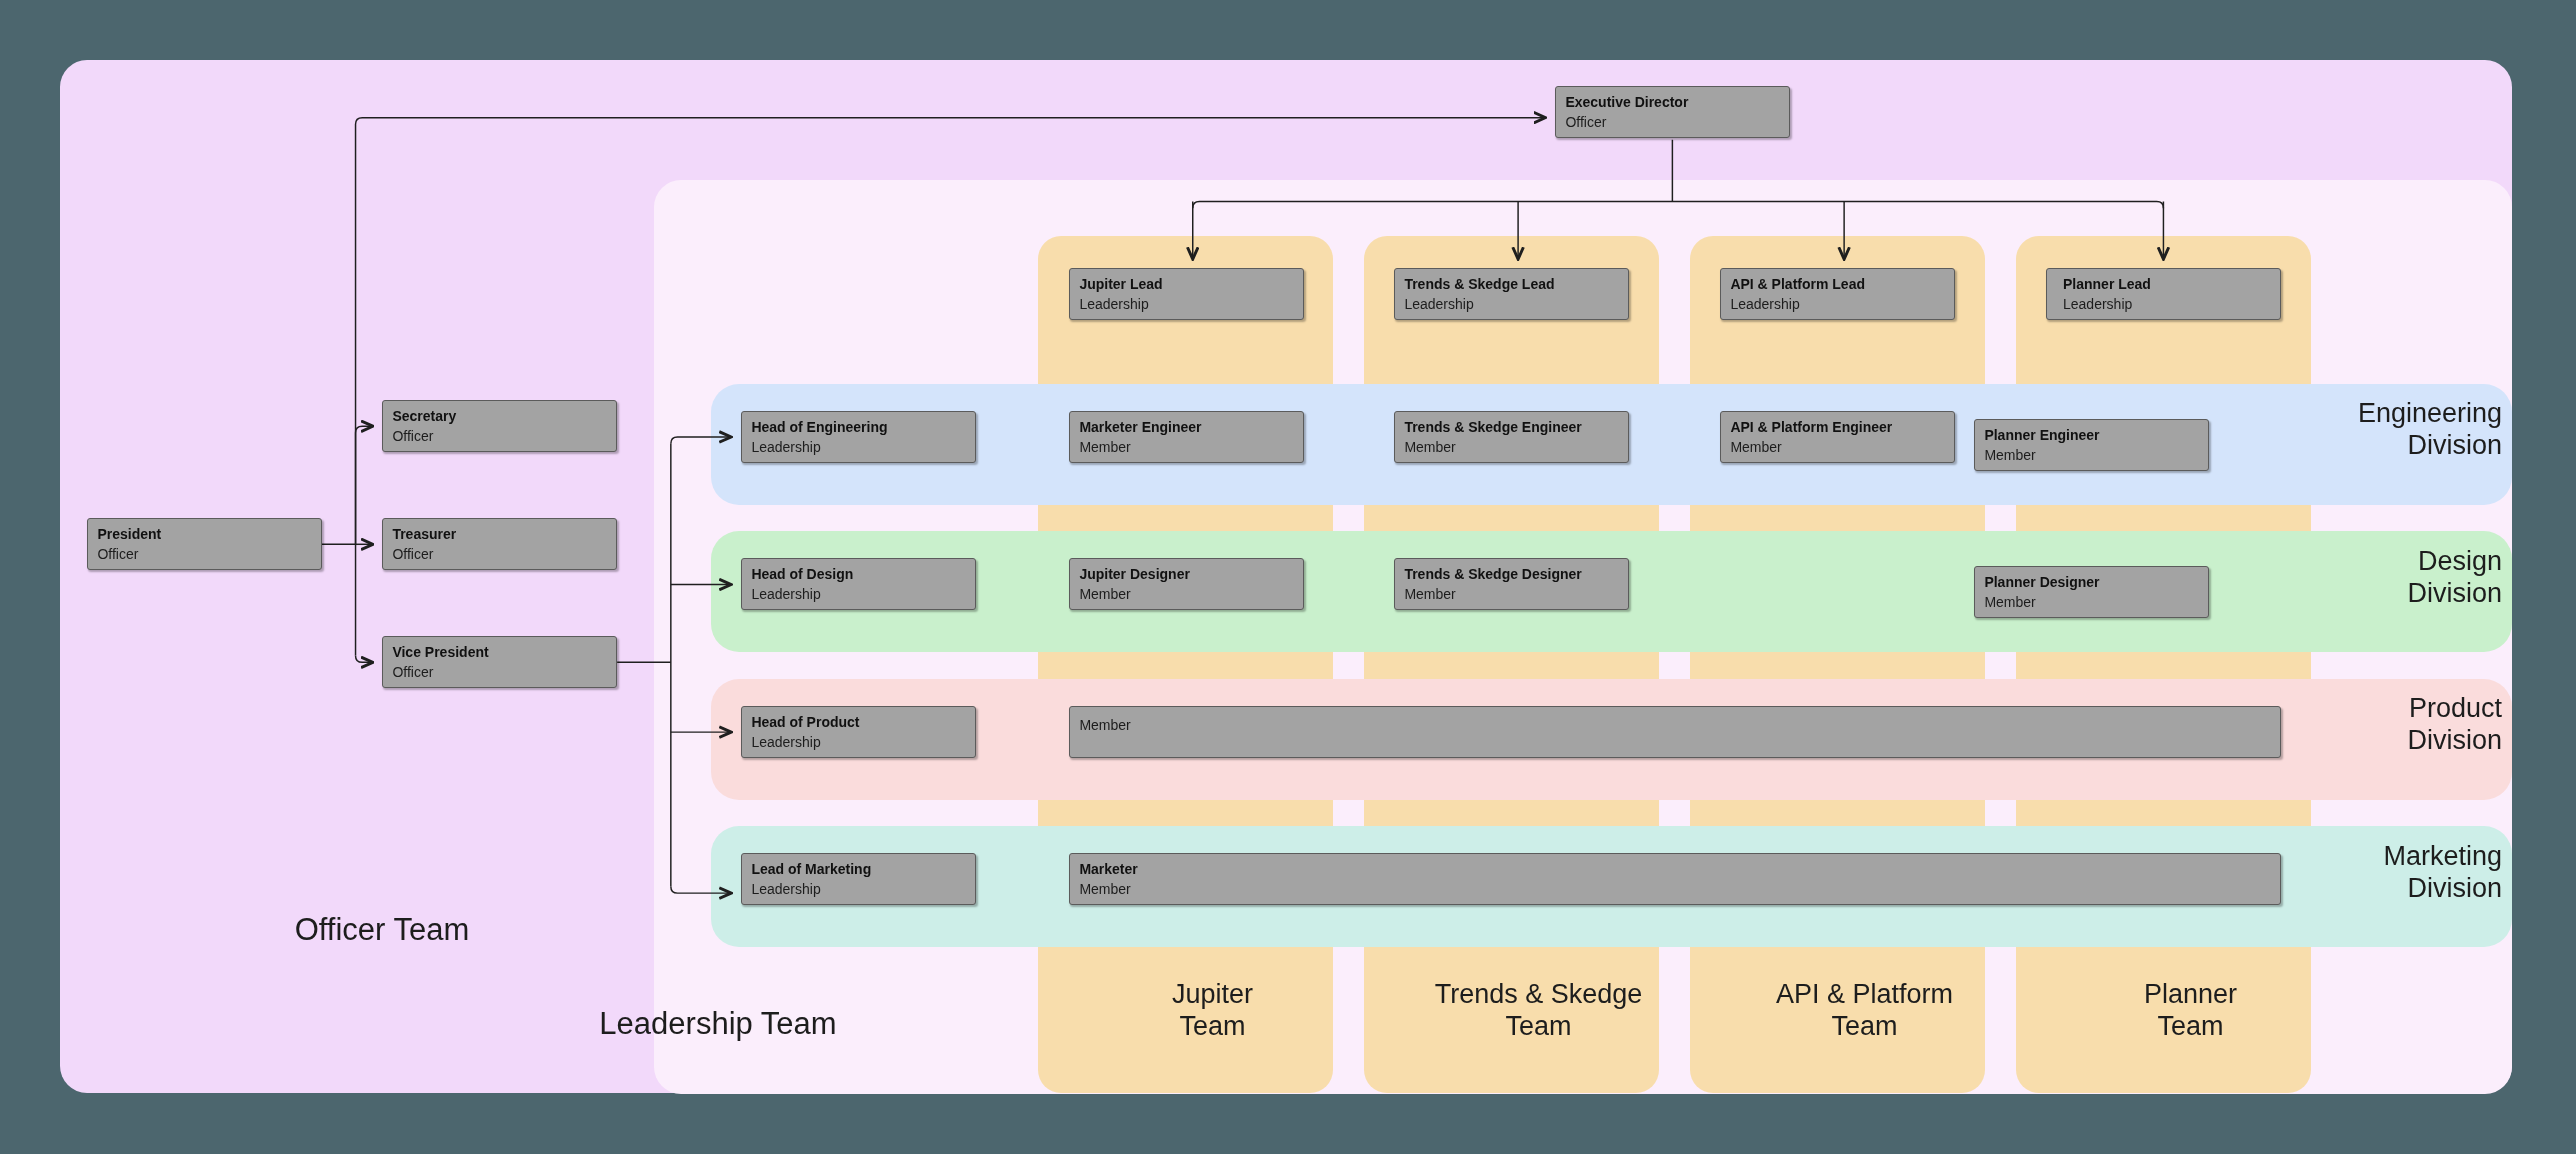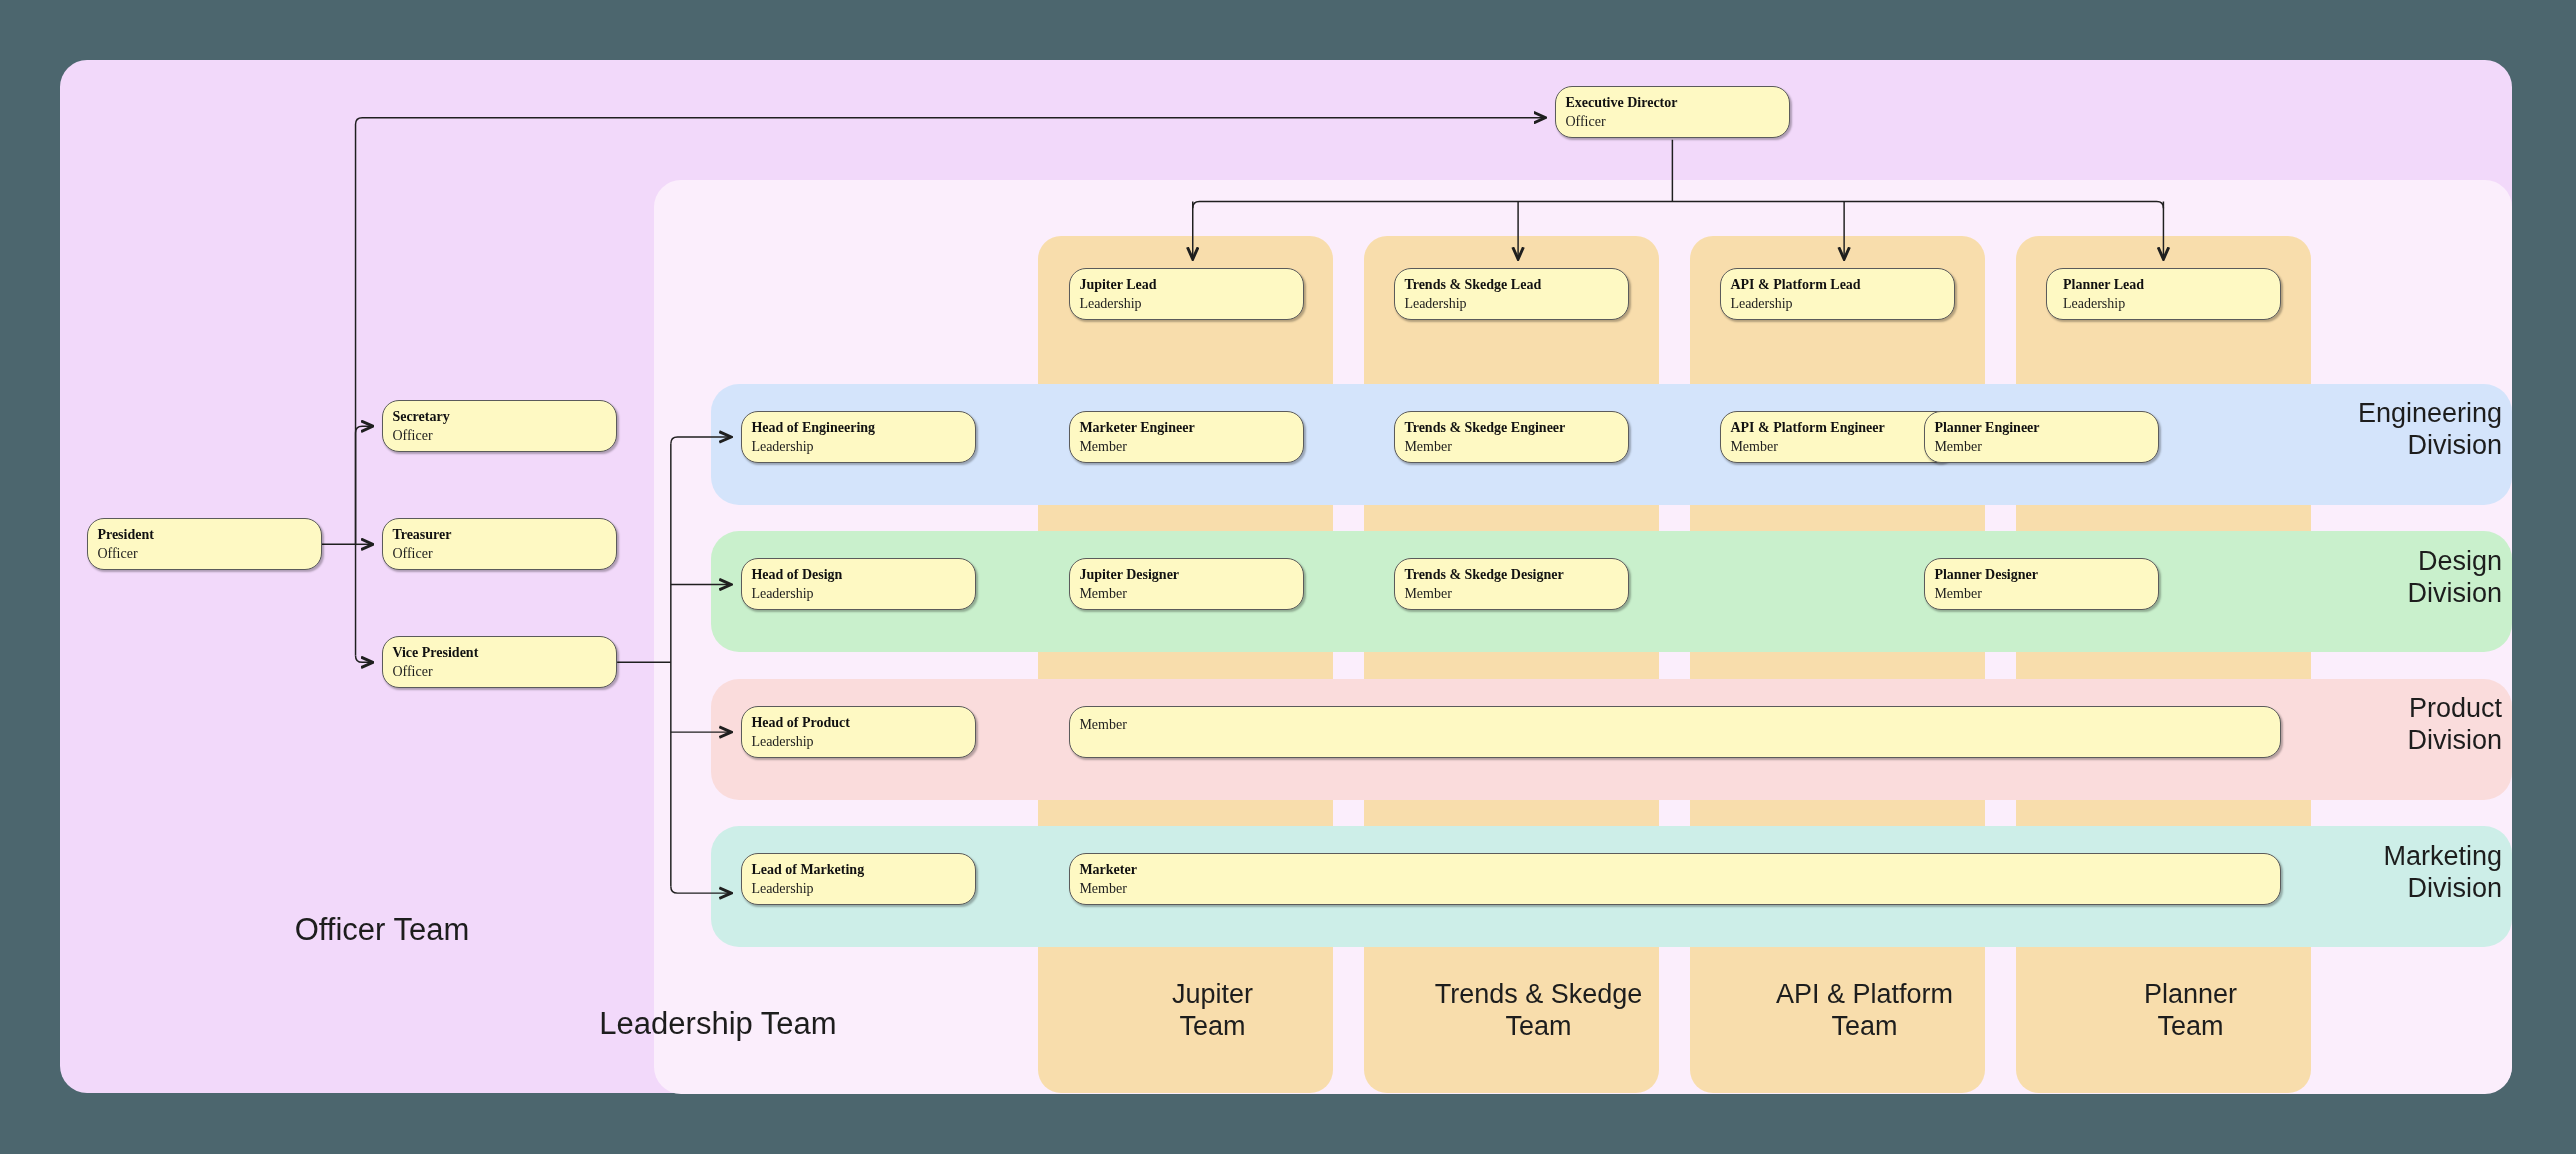--- a/index.html
+++ b/index.html
@@ -63,27 +63,26 @@
   .cap-div{position:absolute; width:221px; text-align:right; font-size:27px;
            color:#1d1d1d; line-height:1.2; white-space:pre-line;}
   .cap-d-eng {left:2281px; top:397px;}
   .cap-d-des {left:2281px; top:545px;}
   .cap-d-pro {left:2281px; top:692px;}
   .cap-d-mkt {left:2281px; top:840px;}
 
   
   .node{
     position:absolute; box-sizing:border-box;
-    background:#fef9c3;
+    background:#a3a3a3;
     border:1.3px solid #5b5b5b;
-    border-radius:17px;
+    border-radius:3px;
     box-shadow:1.3px 2px 2px rgba(0,0,0,.28);
     padding:6.7px 9.4px 5.4px 9.4px;
     overflow:hidden;
-    font-family:Liberation Serif, serif;
   }
   .node .n-title{
     font-size:14px; font-weight:700; color:#111; line-height:1.25;
     white-space:nowrap;
   }
   .node .n-role{
     font-size:14px; font-weight:400; color:#1d1d1d; line-height:1.3;
     margin-top:2px; white-space:nowrap;
   }
 
@@ -106,21 +105,21 @@
   .head-eng{top:411px;}
   .head-des{top:558px;}
   .head-pro{top:706px;}
   .head-mkt{top:853px;}
 
   
   .n-mem{width:235px; height:52px;}
   .mem-col-jupiter{left:1069px;}
   .mem-col-trends {left:1394px;}
   .mem-col-api    {left:1720px;}
-  .mem-col-planner{left:1924px;}
+  .mem-col-planner{left:1974px;margin-top:8px;}
   .mem-row-eng{top:411px;}
   .mem-row-des{top:558px;}
 
   
   .n-wide{left:1069px; width:1212px; height:52px;}
   .wide-pro{top:706px;}
   .wide-mkt{top:853px;}
 
   
   #links{position:absolute;left:0;top:0;width:2576px;height:1155px;

